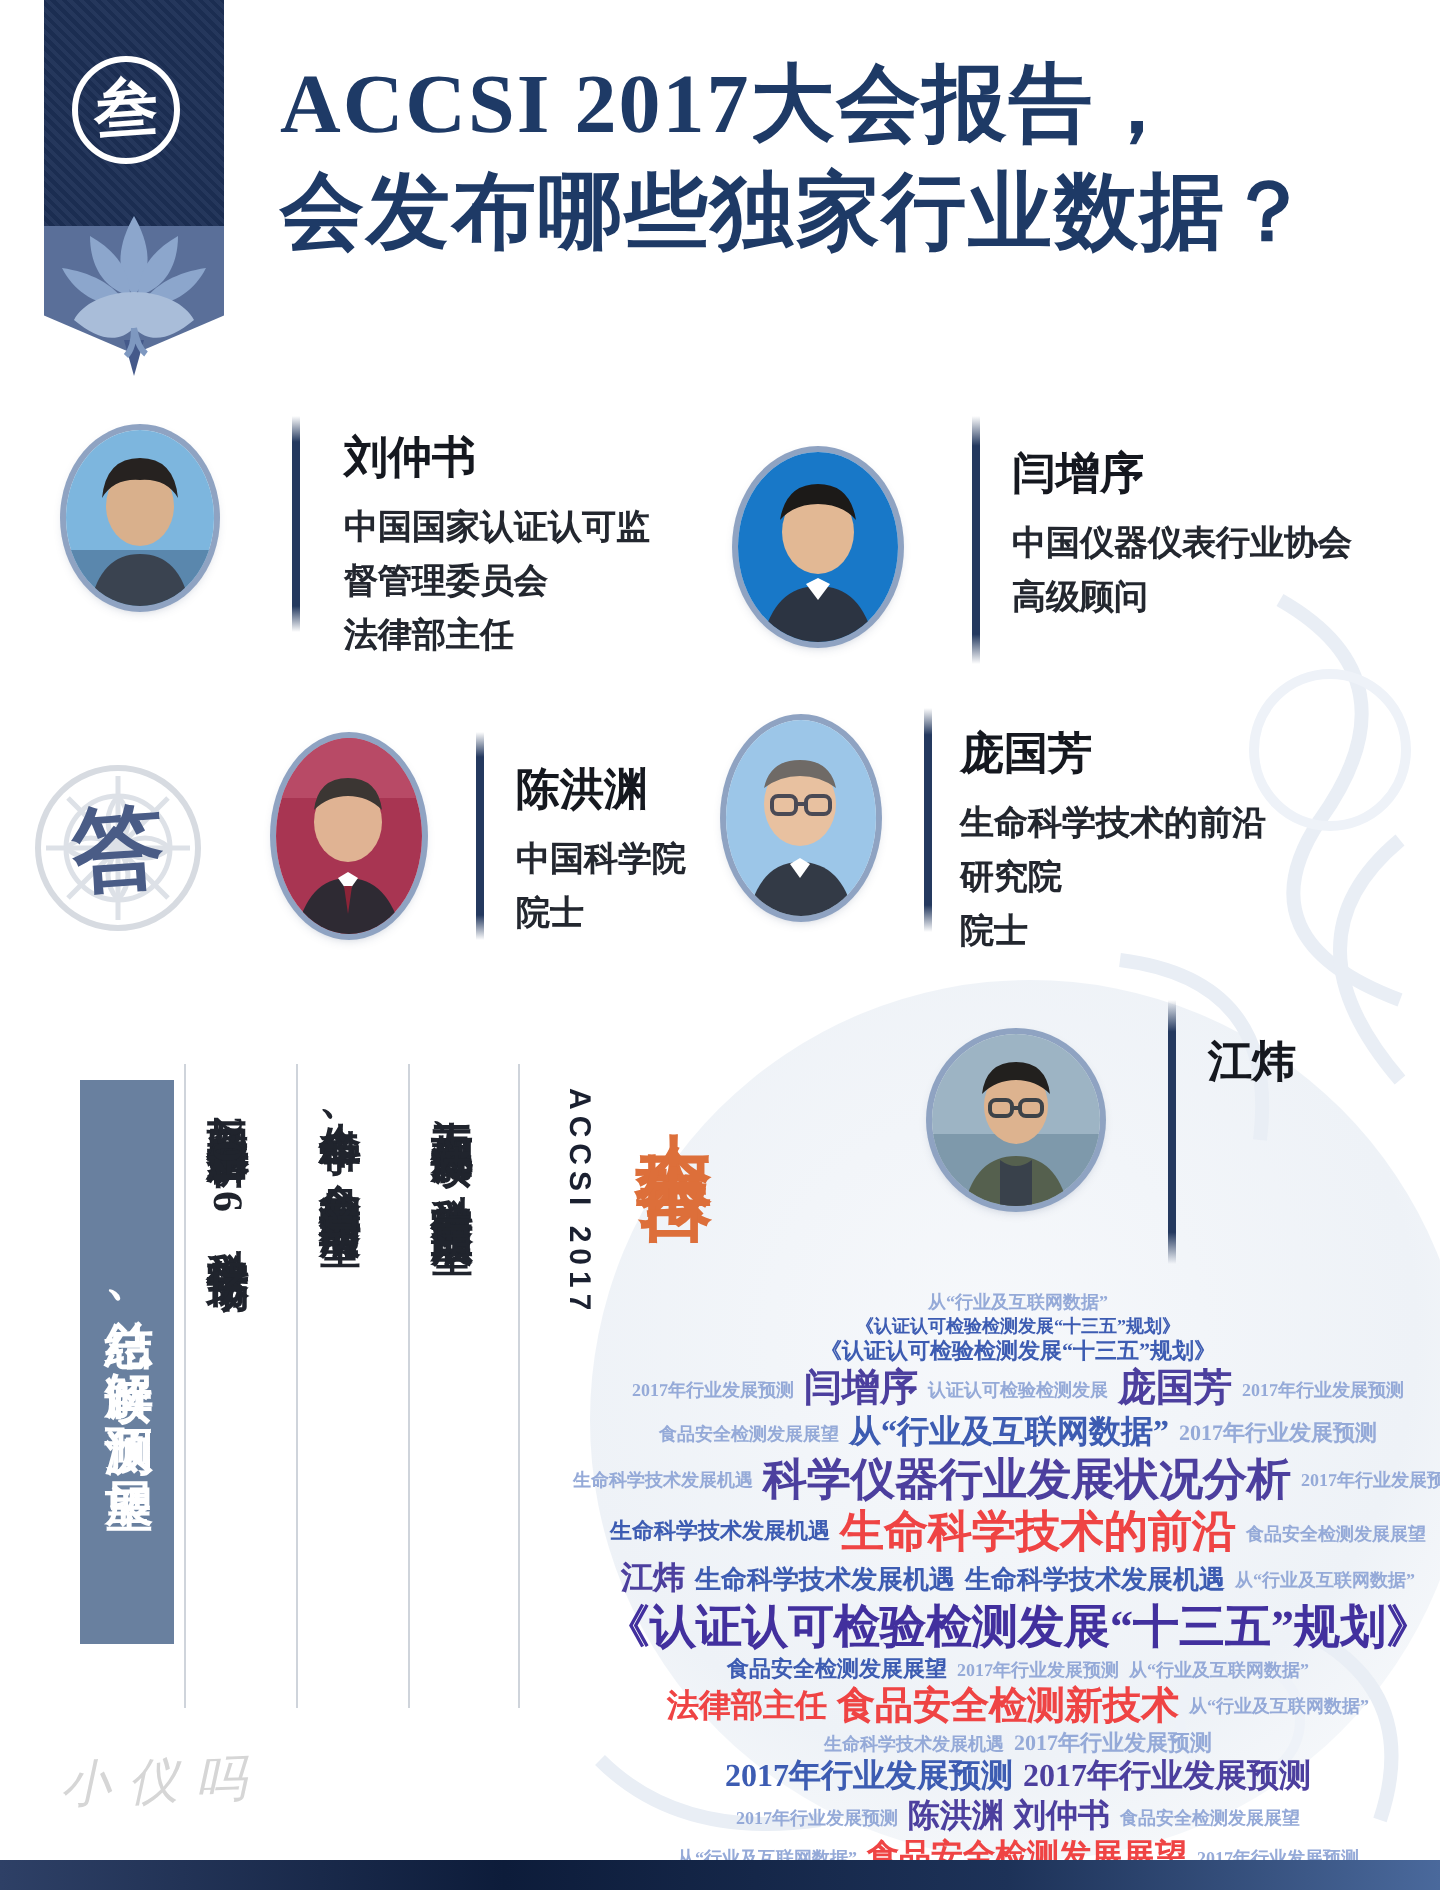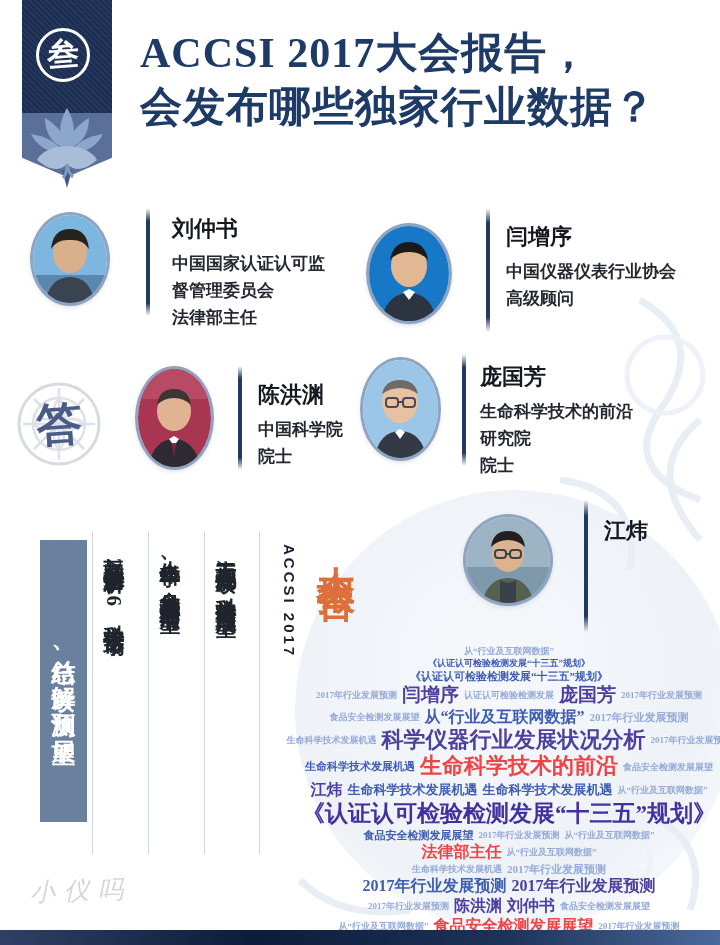--- a/index.html
+++ b/index.html
@@ -343,20 +343,21 @@
       <div class="wc-line">
         <span class="wc t7 c-d">《认证认可检验检测发展“十三五”规划》</span>
       </div>
       <div class="wc-line">
         <span class="wc t2 c-b">食品安全检测发展展望</span>
         <span class="wc t1 c-f">2017年行业发展预测</span>
         <span class="wc t1 c-f">从“行业及互联网数据”</span>
       </div>
       <div class="wc-line">
         <span class="wc t4 c-v">法律部主任</span>
+        <span class="wc t5 c-v">食品安全检测新技术</span>
         <span class="wc t1 c-f">从“行业及互联网数据”</span>
       </div>
       <div class="wc-line">
         <span class="wc t1 c-f">生命科学技术发展机遇</span>
         <span class="wc t2 c-f">2017年行业发展预测</span>
       </div>
       <div class="wc-line">
         <span class="wc t4 c-b">2017年行业发展预测</span>
         <span class="wc t4 c-p">2017年行业发展预测</span>
       </div>

